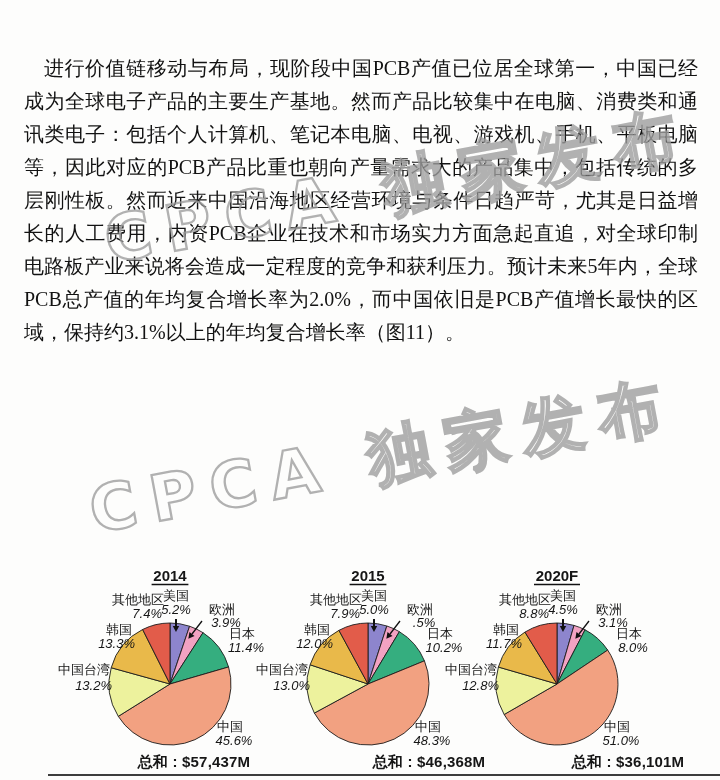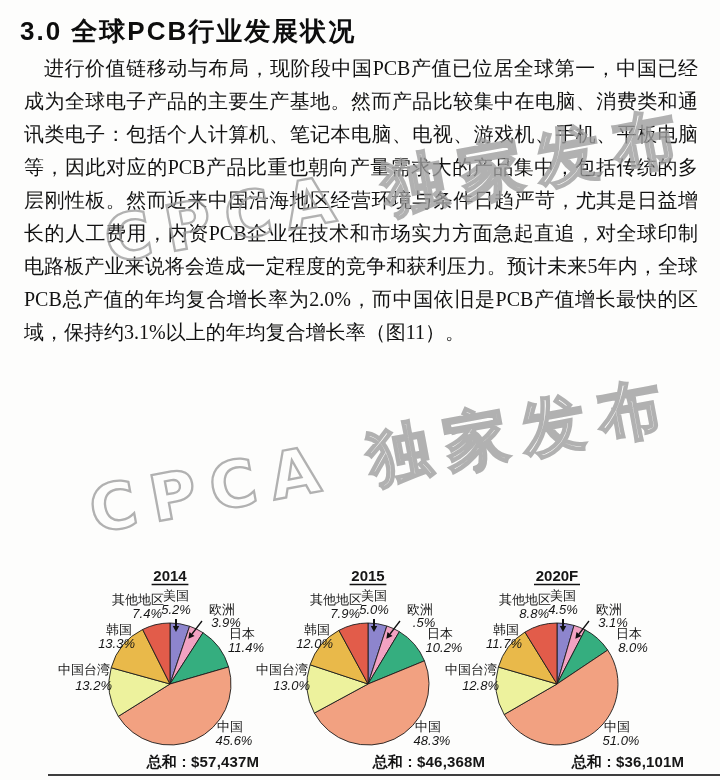--- a/index.html
+++ b/index.html
@@ -23,40 +23,39 @@
 
   .chart { position:absolute; top:558px; width:250px; height:205px;text-align:center; }
   #chart-0 { left:45px; } #chart-1 { left:243px; } #chart-2 { left:432px; }
   .chart svg { overflow:visible; }
 
   .total {
     position:absolute; top:753px; width:180px; text-align:center;
     font-family:"Liberation Sans","DejaVu Sans",sans-serif;
     font-weight:700; font-size:15px; color:#161616; letter-spacing:0.2px;
   }
-  #total-0 { left:113px; } #total-1 { left:339px; } #total-2 { left:538px; }
+  #total-0 { left:104px; } #total-1 { left:339px; } #total-2 { left:538px; }
 
   .bottom-rule { position:absolute; left:48px; right:0; top:774px; height:2px; background:#3d3d3d; }
 
   .watermark {
     position:absolute; width:620px; white-space:nowrap; pointer-events:none; z-index:6;
     font-family:"DejaVu Sans","Liberation Sans",sans-serif; font-weight:700;
     font-size:64px; letter-spacing:14px; line-height:66px;
     color:transparent; -webkit-text-stroke:2.3px rgba(158,158,158,0.8);
     text-stroke:2.3px rgba(158,158,158,0.8);
   }
   .wm-1 { left:100px; top:152px; transform:rotate(-10.5deg); }
   .wm-2 { left:85px;  top:422px; transform:rotate(-10.5deg); }
 </style>
 </head>
 <body>
 
 <div class="page">
 
-  <h1 class="doc-title">3.0 全球PCB行业发展状况</h1>
 
   <div class="bodytext">
     <p class="para-2">进行价值链移动与布局，现阶段中国PCB产值已位居全球第一，中国已经成为全球电子产品的主要生产基地。然而产品比较集中在电脑、消费类和通讯类电子：包括个人计算机、笔记本电脑、电视、游戏机、手机、平板电脑等，因此对应的PCB产品比重也朝向产量需求大的产品集中，包括传统的多层刚性板。然而近来中国沿海地区经营环境与条件日趋严苛，尤其是日益增长的人工费用，内资PCB企业在技术和市场实力方面急起直追，对全球印制电路板产业来说将会造成一定程度的竞争和获利压力。预计未来5年内，全球PCB总产值的年均复合增长率为2.0%，而中国依旧是PCB产值增长最快的区域，保持约3.1%以上的年均复合增长率（图11）。</p>
   </div>
 
   <div class="charts">
     <div class="chart" id="chart-0"><svg width="250" height="205" viewBox="0 0 250 205">
           <text x="125" y="23" text-anchor="middle" font-family="&quot;Liberation Sans&quot;,&quot;DejaVu Sans&quot;,sans-serif" font-size="15" fill="#161616" font-weight="700">2014</text>
           <line x1="106.6" y1="26.5" x2="143.4" y2="26.5" stroke="#111" stroke-width="1.3"></line>
           <path d="M 125 126 L 125.00 65.00 A 61 61 0 0 1 144.58 68.23 Z" fill="#8d85cd" stroke="#1c1c1c" stroke-width="0.9" stroke-linejoin="round"></path>

